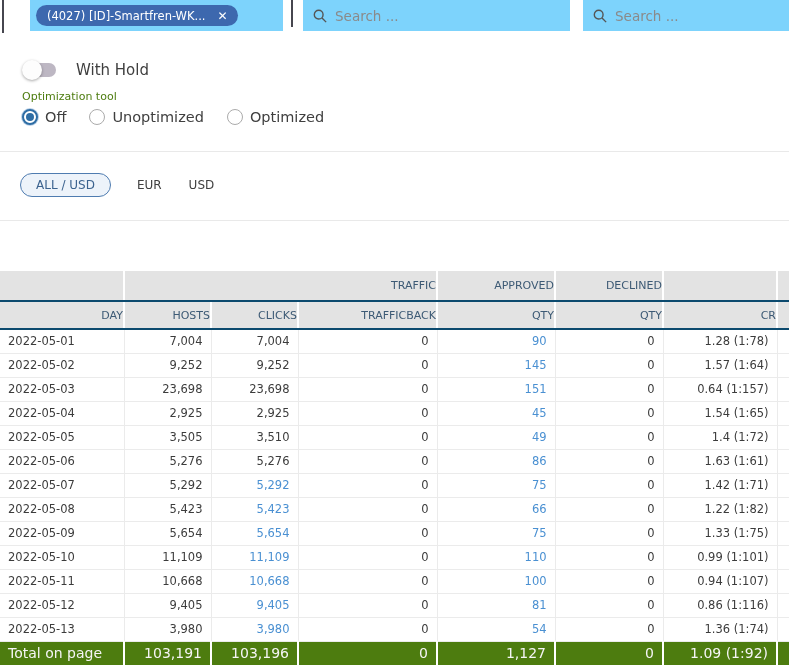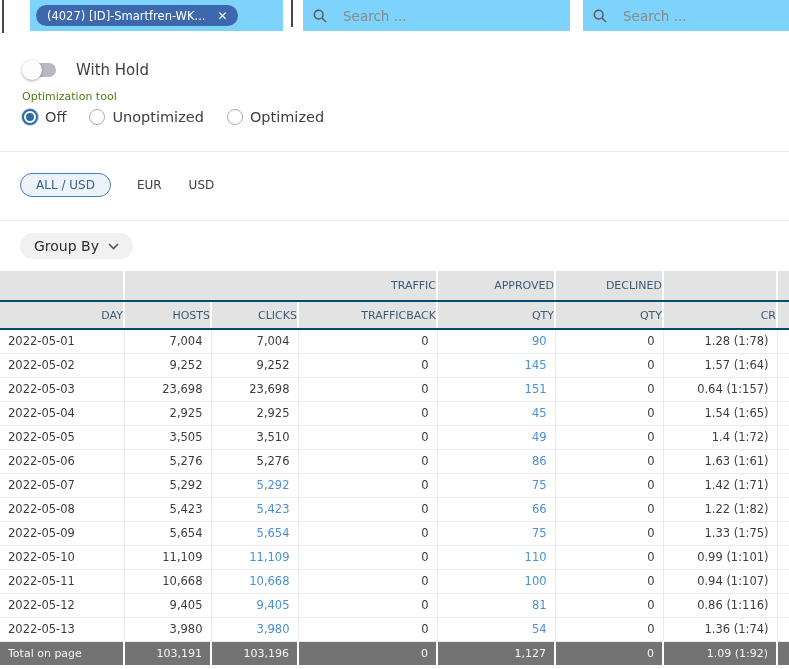--- a/index.html
+++ b/index.html
@@ -16,21 +16,21 @@
   .filter-box { position:absolute; top:0; height:31px; background:#7dd3fc;
     display:flex; align-items:center; }
   .fb1 { left:30px; width:253px; }
   .fb2 { left:303px; width:267px; }
   .fb3 { left:583px; width:206px; }
   .chip { margin-left:6px; height:21px; background:#3d68ae; color:#fff;
     border-radius:11px; display:flex; align-items:center; padding:0 10px 0 11px;
     font-size:11.5px; white-space:nowrap; cursor:pointer; }
   .chip .chip-label { margin-right:12px; }
   .chip .chip-x { font-size:12px; font-weight:bold; cursor:pointer; }
-  .search-wrap { display:flex; align-items:center; padding-left:10px; width:100%;gap:8px; }
+  .search-wrap { display:flex; align-items:center; padding-left:10px; width:100%; }
   .search-ico { width:14px; height:14px; margin-right:8px; flex:0 0 auto; }
   .search-input { border:none; background:transparent; outline:none; font-size:13.5px;
     color:#555; width:100%; font-family:inherit; }
   .search-input::placeholder { color:#8a8a8a; }
 
   
   .withhold { position:absolute; left:22px; top:59px; display:flex; align-items:center; }
   .switch { position:relative; width:36px; height:22px; cursor:pointer; }
   .switch .track { position:absolute; left:2px; top:4px; width:32px; height:14px;
     border-radius:7px; background:#bdb7c3; }
@@ -79,21 +79,21 @@
   thead tr.grp th { height:30px; }
   thead th:last-child { border-right:none; }
   tbody td { height:24px; font-size:11.5px; color:#3c3c3c; background:#fff;
     border-right:1px solid #ebebeb; border-bottom:1px solid #ebebeb;
     overflow:hidden; white-space:nowrap; }
   tbody td:last-child { border-right:none; }
   td.td-day { text-align:left; padding-left:8px;margin-top:24px; }
   td.num { text-align:right; padding-right:8px; }
   td.spill { background:#fff; }
   .cell-link { color:#4a90d2; text-decoration:none; cursor:pointer;text-align:right; }
-  tfoot td { height:24px; background:#737373; color:#f5f5f5; font-size:11px;
+  tfoot td { height:24px; background:#4d7c0f; color:#f5f5f5; font-size:14px;
     border-right:2px solid #fff; overflow:hidden; white-space:nowrap; }
   tfoot td:last-child { border-right:none; }
   tfoot td.td-day { text-align:left; padding-left:8px; }
   tfoot td.num { text-align:right; padding-right:8px; }
 </style>
 </head>
 <body>
 
 <div class="stage">
 
@@ -156,26 +156,20 @@
   <div class="currency">
     <div class="cur-pill">
       <span>ALL / USD</span>
     </div>
     <span class="cur-plain cur-eur">EUR</span>
     <span class="cur-plain cur-usd">USD</span>
   </div>
 
   <div class="hdiv hdiv2"></div>
 
-  <div class="groupby">
-    <span class="gb-label">Group By</span>
-    <svg class="gb-chev" viewBox="0 0 11 7">
-      <polyline points="1,1 5.5,5.5 10,1" fill="none" stroke="#555" stroke-width="1.6"></polyline>
-    </svg>
-  </div>
 
   <div class="tbl-wrap">
     <table>
       <colgroup>
         <col class="c-day">
           <col class="c-hosts">
           <col class="c-clicks">
           <col class="c-tb">
         <col class="c-aq">
           <col class="c-dq">

